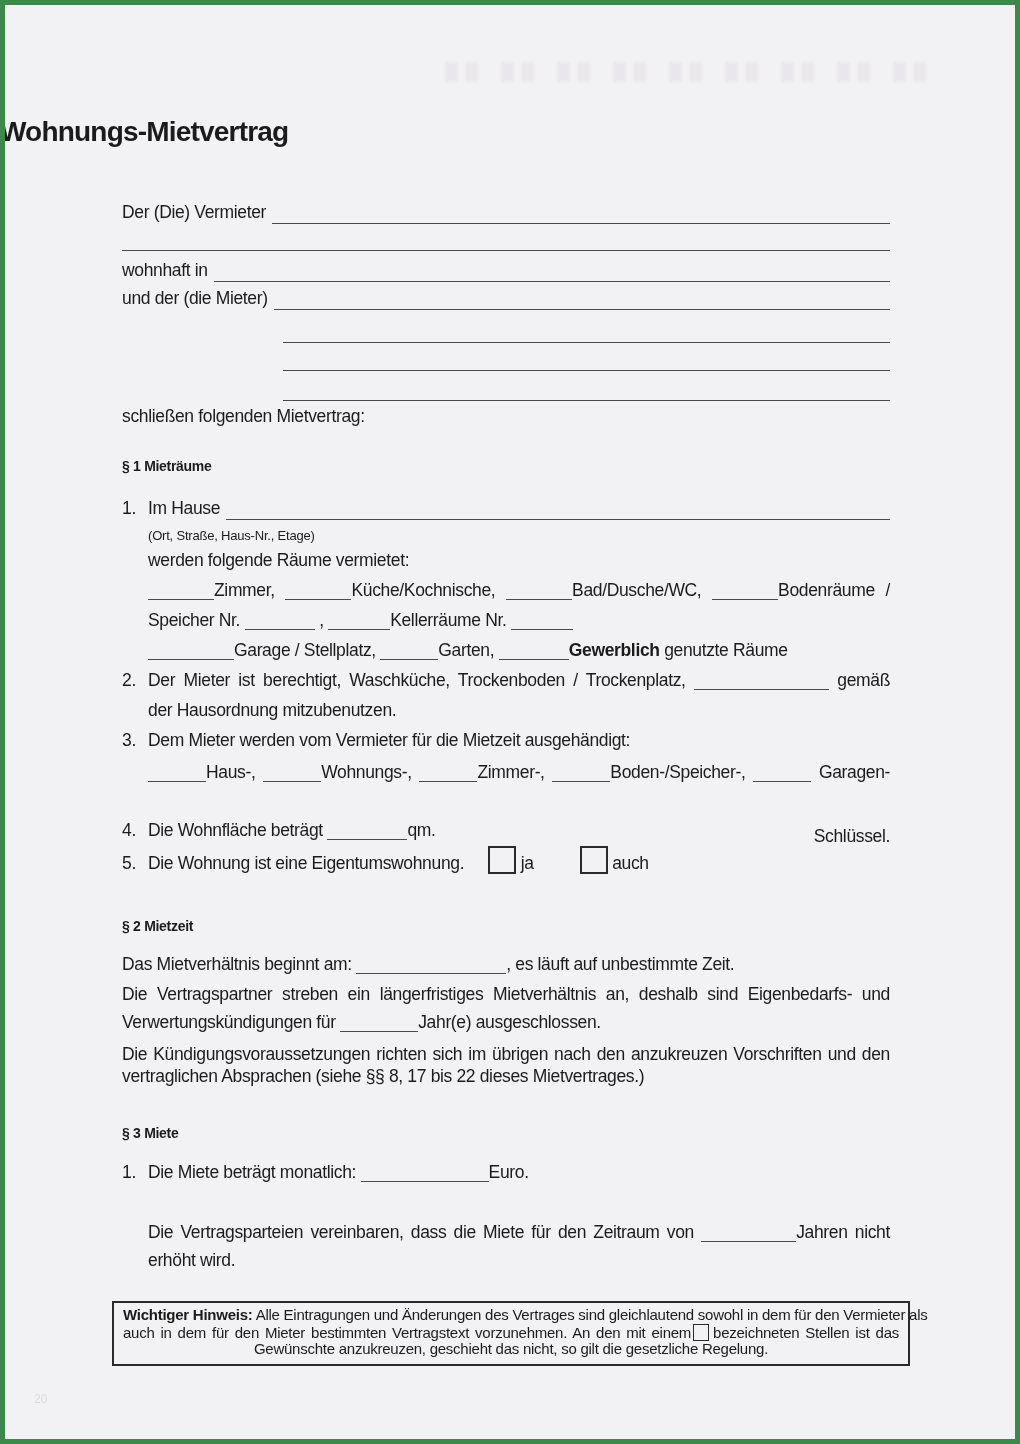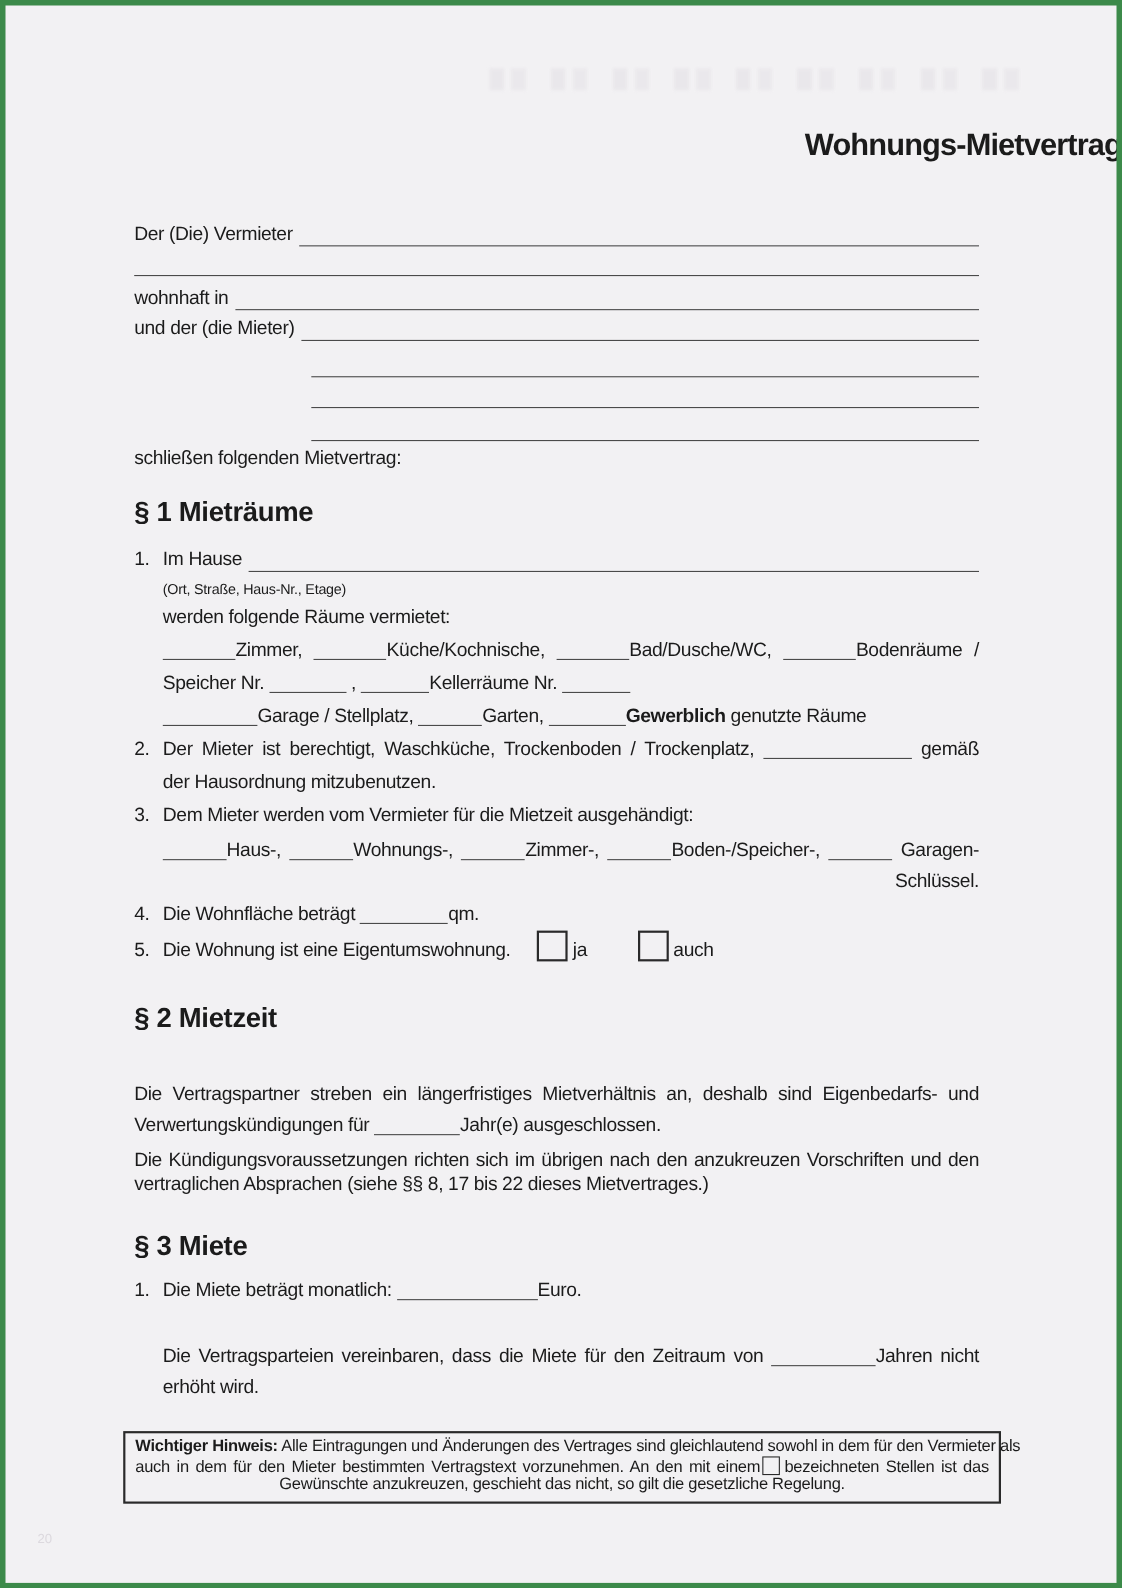--- a/index.html
+++ b/index.html
@@ -2,33 +2,33 @@
 <html><head>
 <meta charset="utf-8">
 <style>
   html,body{margin:0;padding:0;background:#e9e7ea;}
   .page{position:relative;width:1020px;height:1444px;background:#f2f1f3;overflow:hidden;
         font-family:"Liberation Sans",sans-serif;color:#1b1b1b;font-size:17.5px;letter-spacing:-0.35px;}
   .frame{position:absolute;inset:0;border:5px solid #3c8a4a;pointer-events:none;z-index:5;}
   .wm{position:absolute;left:445px;top:62px;width:500px;height:20px;opacity:.55;
       background:repeating-linear-gradient(90deg,#e3e0e5 0 13px,transparent 13px 20px,#e5e2e7 20px 33px,transparent 33px 56px);
       filter:blur(1.5px);}
-  .title{position:absolute;left:0;top:116px;width:100%;text-align:right;
+  .title{position:absolute;left:0;top:116px;width:100%;text-align:left;
          font-size:28px;font-weight:bold;letter-spacing:-0.8px;}
   .row{position:absolute;left:122px;width:768px;line-height:24px;white-space:nowrap;}
   .ind{left:148px;width:742px;}
   .jst{text-align:justify;text-align-last:justify;-moz-text-align-last:justify;}
-  .rgt{text-align:right;padding-right:6px;}
+  .rgt{text-align:right;padding-right:6px;margin-top:36px;}
   .flexrow{display:flex;align-items:flex-end;}
   .flexrow .lbl{line-height:24px;}
   .fill{flex:1;height:21px;border-bottom:1px solid #4a4a4a;margin-left:6px;}
   .lineonly{position:absolute;height:22px;border-bottom:1px solid #4a4a4a;}
   .bl{display:inline-block;height:14px;border-bottom:1px solid #4a4a4a;vertical-align:-4px;}
   .num{display:inline-block;width:26px;}
-  .h{position:absolute;left:122px;font-weight:bold;font-size:25px;line-height:24px;letter-spacing:-0.3px;}
+  .h{position:absolute;left:122px;font-weight:bold;font-size:14px;line-height:24px;letter-spacing:-0.3px;}
   .small{font-size:13px;letter-spacing:-0.2px;}
   .b{font-weight:bold;}
   .cb{display:inline-block;width:24px;height:24px;border:2px solid #2a2a2a;vertical-align:-5px;background:transparent;}
   .notice{position:absolute;left:112px;top:1301px;width:776px;border:2px solid #2a2a2a;
           padding:4px 9px 6px 9px;font-size:15px;line-height:16.5px;letter-spacing:-0.25px;}
   .notice .ln{white-space:nowrap;text-align:justify;text-align-last:justify;-moz-text-align-last:justify;}
   .notice .ln3{white-space:nowrap;text-align:center;}
   .cbs{display:inline-block;width:14px;height:15px;border:1.5px solid #2a2a2a;vertical-align:-3px;margin:0 4px 0 2px;}
   .pgnum{position:absolute;left:34px;top:1392px;font-size:12px;color:#dcd9de;letter-spacing:0;}
 </style>
@@ -81,20 +81,21 @@
   <div class="row" style="top:728px"><span class="num">3.</span><span>Dem Mieter werden vom Vermieter für die Mietzeit ausgehändigt:</span></div>
 
   <div class="row ind jst" style="top:760px"><span class="bl" style="width:58px"></span><span>Haus-,</span> <span class="bl" style="width:58px"></span><span>Wohnungs-,</span> <span class="bl" style="width:58px"></span><span>Zimmer-,</span> <span class="bl" style="width:58px"></span><span>Boden-/Speicher-,</span> <span class="bl" style="width:58px"></span> <span>Garagen-</span></div>
   <div class="row rgt" style="top:788px">Schlüssel.</div>
 
   <div class="row" style="top:818px"><span class="num">4.</span><span>Die Wohnfläche beträgt</span> <span class="bl" style="width:80px"></span><span>qm.</span></div>
 
   <div class="row" style="top:846px"><span class="num">5.</span><span>Die Wohnung ist eine Eigentumswohnung.</span><span class="cb" style="margin-left:24px"></span> <span>ja</span><span class="cb" style="margin-left:46px"></span> <span>auch</span></div>
 
   <div class="h" style="top:914px">§ 2 Mietzeit</div>
+  <div class="row" style="top:952px"><span>Das Mietverhältnis beginnt am:</span> <span class="bl" style="width:150px"></span><span>, es läuft auf unbestimmte Zeit.</span></div>
   <div class="row" style="top:1010px"><span>Verwertungskündigungen für</span> <span class="bl" style="width:78px"></span><span>Jahr(e) ausgeschlossen.</span></div>
   <div class="row jst" style="top:982px">Die Vertragspartner streben ein längerfristiges Mietverhältnis an, deshalb sind Eigenbedarfs- und</div>
   <div class="row jst" style="top:1042px">Die Kündigungsvoraussetzungen richten sich im übrigen nach den anzukreuzen Vorschriften und den</div>
   <div class="row" style="top:1064px">vertraglichen Absprachen (siehe §§ 8, 17 bis 22 dieses Mietvertrages.)</div>
 
   <div class="h" style="top:1121px">§ 3 Miete</div>
   <div class="row" style="top:1160px"><span class="num">1.</span><span>Die Miete beträgt monatlich:</span> <span class="bl" style="width:128px"></span><span>Euro.</span></div>
   <div class="row ind jst" style="top:1220px"><span>Die Vertragsparteien vereinbaren, dass die Miete für den Zeitraum von</span> <span class="bl" style="width:95px"></span><span>Jahren nicht</span></div>
   <div class="row ind" style="top:1248px">erhöht wird.</div>
 

